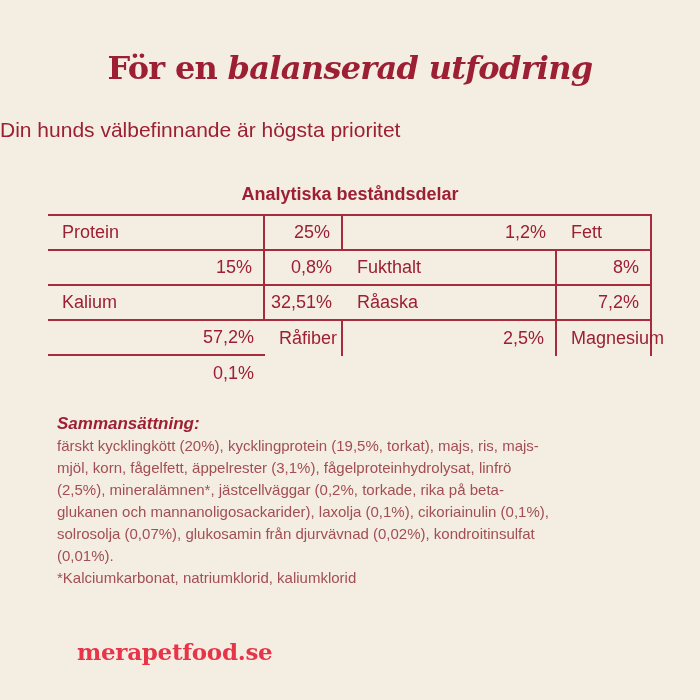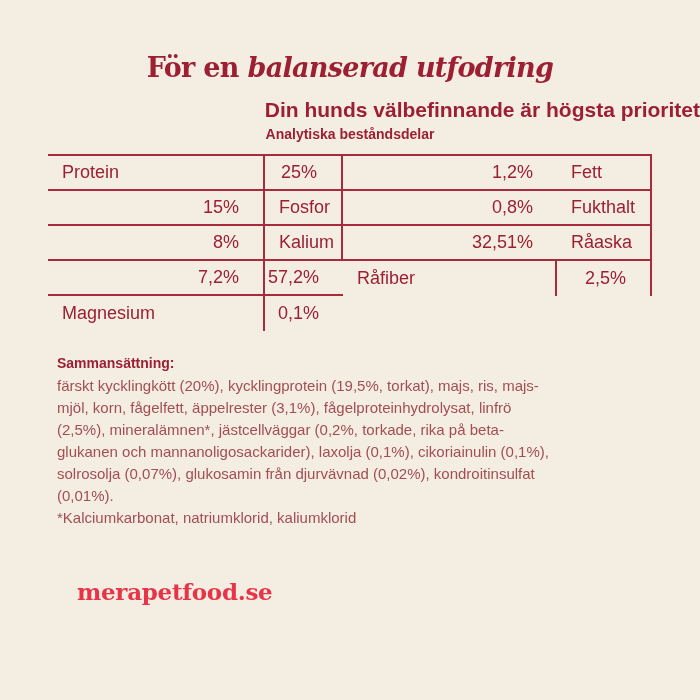--- a/index.html
+++ b/index.html
@@ -16,37 +16,37 @@
     width:700px;height:700px;
     background:var(--bg);
     overflow:hidden;
     font-family:"Liberation Sans",sans-serif;
   }
   .title{
     padding-top:47px;
     text-align:center;
     font-family:"DejaVu Serif",serif;
     font-weight:bold;
-    font-size:27px;
+    font-size:32px;
     line-height:42px;
     letter-spacing:-0.7px;
     color:var(--dark);
   }
   .title em{font-style:italic;}
   .subtitle{
-    margin-top:8px;
-    text-align:right;
+    margin-top:28px;
+    text-align:left;
     font-size:21px;
     line-height:26px;
     color:var(--dark);
-    font-weight:bold;
   }
   .table-heading{
+    margin-top:40px;
     text-align:center;
-    font-size:14px;
+    font-size:18px;
     line-height:23px;
     font-weight:bold;
     color:var(--dark);
   }
   .nutrition-table{
     margin:8px 0 0 48px;
     width:604px;
     display:grid;
     grid-template-columns:217px 78px 214px 95px;
     grid-auto-rows:35px;
@@ -56,29 +56,30 @@
   .cell{
     display:flex;
     align-items:center;
     font-size:18px;
     color:var(--dark);
     border-bottom:2px solid var(--line);
   }
   .cell.last-row{border-bottom:none;}
   .cell.v-line{border-right:2px solid var(--line);}
   .cell.label{padding-left:14px;}
-  .cell.value{justify-content:flex-end;padding-right:24px;}
+  .cell.value{justify-content:flex-end;padding-right:11px;}
   .composition{
     margin:21px 45px 0 57px;
   }
   .comp-heading{
-    font-size:14px;
+    font-size:17px;
     line-height:23px;
     font-weight:bold;
     color:var(--dark);
+    font-style:italic;
   }
   .comp-text{
     font-size:15px;
     line-height:22px;
     color:var(--body);
     white-space:pre-line;
   }
   .footer{
     margin:49px 0 0 77px;
     font-family:"DejaVu Serif",serif;
@@ -99,21 +100,20 @@
   <div class="subtitle">Din hunds välbefinnande är högsta prioritet</div>
 
   <div class="table-heading">Analytiska beståndsdelar</div>
 
   <div class="nutrition-table" id="nutrition-table">
       <div class="cell label v-line">Protein</div>
       <div class="cell value v-line">25%</div>
       <div class="cell value">1,2%</div>
       <div class="cell label v-line">Fett</div>
       <div class="cell value v-line">15%</div>
-      <div class="cell label v-line">Fosfor</div>
       <div class="cell value">0,8%</div>
       <div class="cell label v-line">Fukthalt</div>
       <div class="cell value v-line">8%</div>
       <div class="cell label v-line">Kalium</div>
       <div class="cell value">32,51%</div>
       <div class="cell label v-line">Råaska</div>
       <div class="cell value v-line">7,2%</div>
       <div class="cell value">57,2%</div>
       <div class="cell label last-row v-line">Råfiber</div>
       <div class="cell value last-row v-line">2,5%</div>

